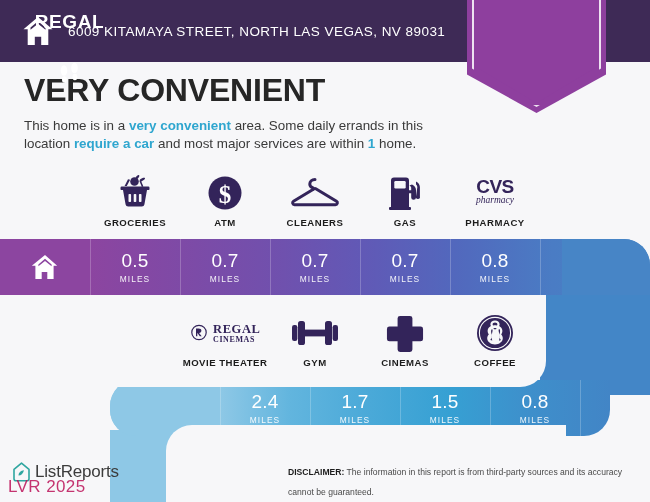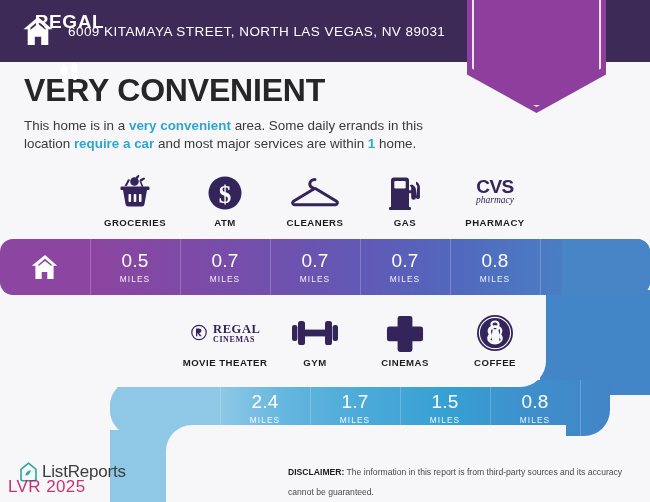--- a/index.html
+++ b/index.html
@@ -70,21 +70,21 @@
   }
   .iconbox{height:44px;display:flex;align-items:center;justify-content:center;}
   .iconlabel{
     font-size:9.6px;font-weight:700;color:#1c1c1c;letter-spacing:.5px;
     margin-top:2px;white-space:nowrap;
   }
   .bar1{
     position:absolute;left:0;top:239px;width:650px;height:56px;
     border-top-right-radius:26px;
     background:linear-gradient(90deg,#8c45a0 0%,#8c45a0 13.8%,#7e4aa6 28%,#7150ad 42%,#6159b6 56%,#5268bd 70%,#4a7cc4 85%,#4785c6 100%);
-    overflow:hidden;z-index:2;border-radius:13px;
+    overflow:hidden;z-index:2;
   }
   .bar1-fill{position:absolute;right:0;top:0;width:88px;height:56px;background:#4785c6;}
   .connector{
     position:absolute;left:540px;top:290px;width:110px;height:105px;
     background:#4386c7;z-index:1;
   }
   .bar2{
     position:absolute;left:110px;top:380px;width:500px;height:56px;
     border-top-left-radius:26px;border-bottom-left-radius:26px;
     border-bottom-right-radius:26px;
@@ -110,21 +110,21 @@
     position:absolute;top:0;height:56px;width:90px;
     display:flex;flex-direction:column;align-items:center;justify-content:center;
     color:#fff;
   }
   .cell .val{font-size:19px;font-weight:400;line-height:20px;letter-spacing:.2px;}
   .cell .unit{font-size:8.4px;font-weight:400;letter-spacing:1.1px;margin-top:3px;opacity:.92;}
   .cell-div{position:absolute;top:0;width:1px;height:56px;background:rgba(255,255,255,.22);}
   .bar-home{position:absolute;left:31px;top:15px;width:28px;height:26px;}
 
   
-  .logo{position:absolute;left:19px;top:462px;display:flex;align-items:center;z-index:8;}
+  .logo{position:absolute;left:12px;top:462px;display:flex;align-items:center;z-index:8;}
   .logo-mark{width:19px;height:20px;}
   .logo-text{font-size:17px;color:#3c3c3c;margin-left:4px;letter-spacing:-.2px;}
   .watermark{
     position:absolute;left:8px;top:477px;font-size:17px;color:#be185d;
     letter-spacing:.4px;z-index:9;opacity:.88;
   }
   .disclaimer{
     position:absolute;left:288px;top:462px;width:342px;
     font-size:8.6px;line-height:20px;color:#4a4a4a;z-index:8;
   }

